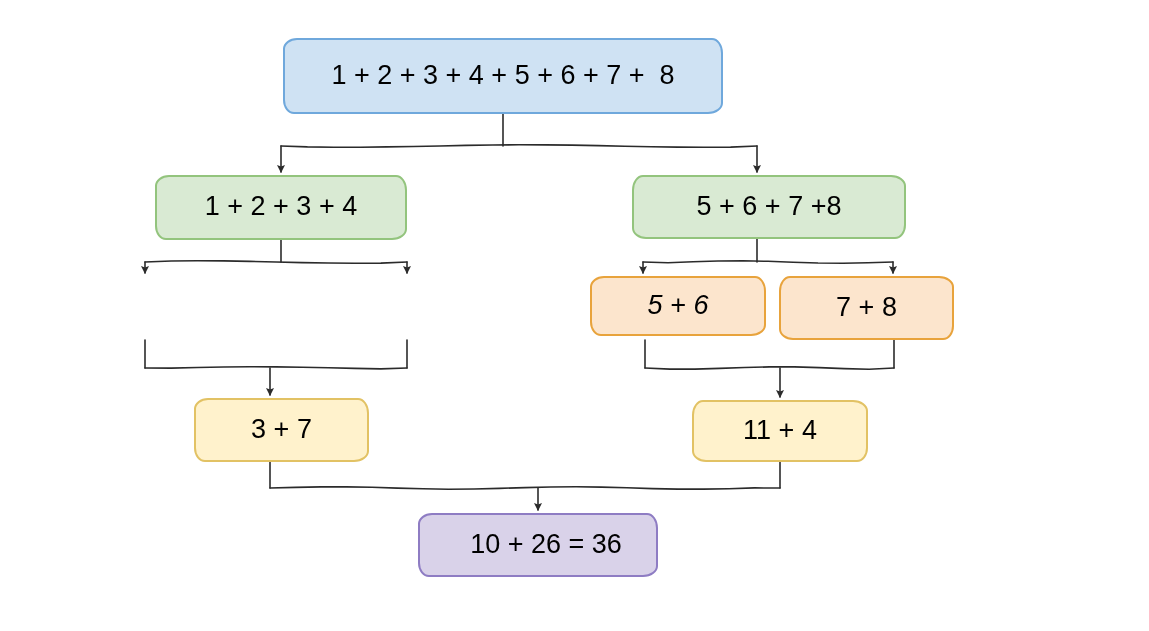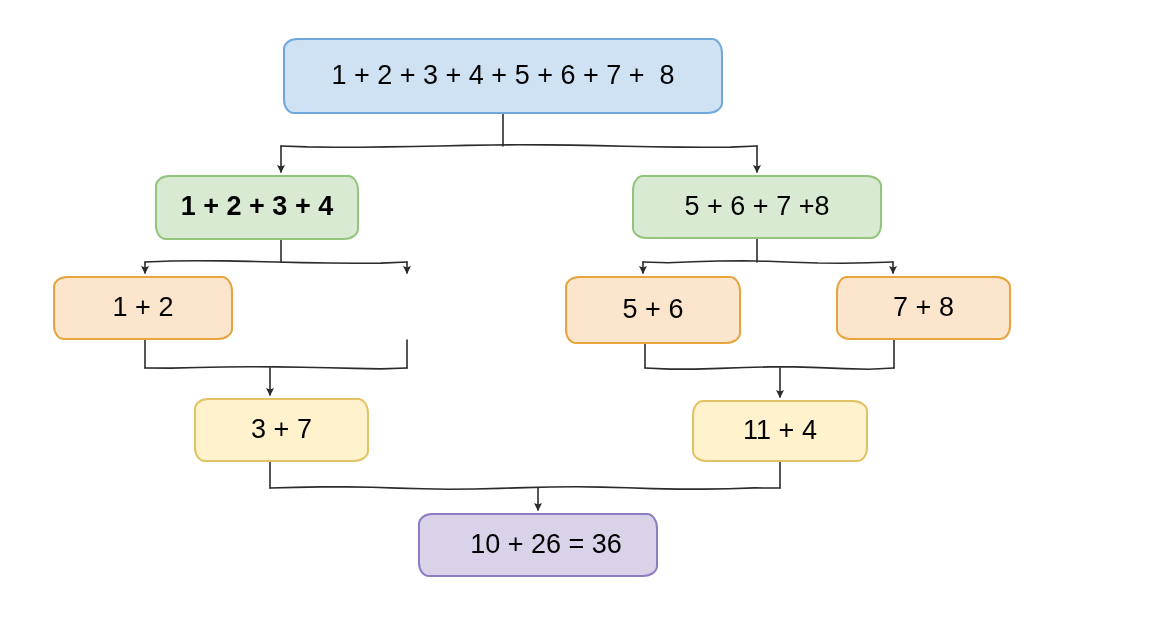--- a/index.html
+++ b/index.html
@@ -83,38 +83,35 @@
         <path d="M 780 462 L 780.0 488.0"></path>
         <path d="M 270 488 L 295.5 487.4 L 321.0 486.9 L 346.5 486.9 L 372.0 487.3 L 397.5 488.1 L 423.0 488.8 L 448.5 489.2 L 474.0 489.0 L 499.5 488.4 L 525.0 487.6 L 550.5 487.0 L 576.0 486.8 L 601.5 487.1 L 627.0 487.8 L 652.5 488.6 L 678.0 489.1 L 703.5 489.1 L 729.0 488.7 L 754.5 487.9 L 780.0 488.0"></path>
         <path d="M 538 488 L 538.0 510.0" marker-end="url(#arrow)"></path>
       </g>
   </svg>
 
   <div class="node lvl-blue" style="left:283px; top:38px; width:440px; height:76px;">
     <span class="label">1 + 2 + 3 + 4 + 5 + 6 + 7 +  8</span>
   </div>
 
-  <div class="node lvl-green" style="left:155px; top:175px; width:204px; height:65px;font-weight:bold;">
+  <div class="node lvl-green" style="left:155px; top:175px; width:252px; height:65px;">
     <span class="label">1 + 2 + 3 + 4</span>
   </div>
 
-  <div class="node lvl-green alt" style="left:632px; top:175px; width:250px; height:64px;">
+  <div class="node lvl-green alt" style="left:632px; top:175px; width:274px; height:64px;">
     <span class="label">5 + 6 + 7 +8</span>
   </div>
 
-  <div class="node lvl-orange" style="left:53px; top:276px; width:180px; height:64px;">
-    <span class="label">1 + 2</span>
-  </div>
 
 
-  <div class="node lvl-orange" style="left:565px; top:276px; width:176px; height:68px;">
+  <div class="node lvl-orange" style="left:590px; top:276px; width:176px; height:60px;font-style:italic;">
     <span class="label">5 + 6</span>
   </div>
 
-  <div class="node lvl-orange alt" style="left:836px; top:276px; width:175px; height:64px;">
+  <div class="node lvl-orange alt" style="left:779px; top:276px; width:175px; height:64px;">
     <span class="label">7 + 8</span>
   </div>
 
   <div class="node lvl-yellow" style="left:182px; top:398px; width:175px; height:64px;margin-left:12px;">
     <span class="label">3 + 7</span>
   </div>
 
   <div class="node lvl-yellow alt" style="left:692px; top:400px; width:176px; height:62px;">
     <span class="label">11 + 4</span>
   </div>

